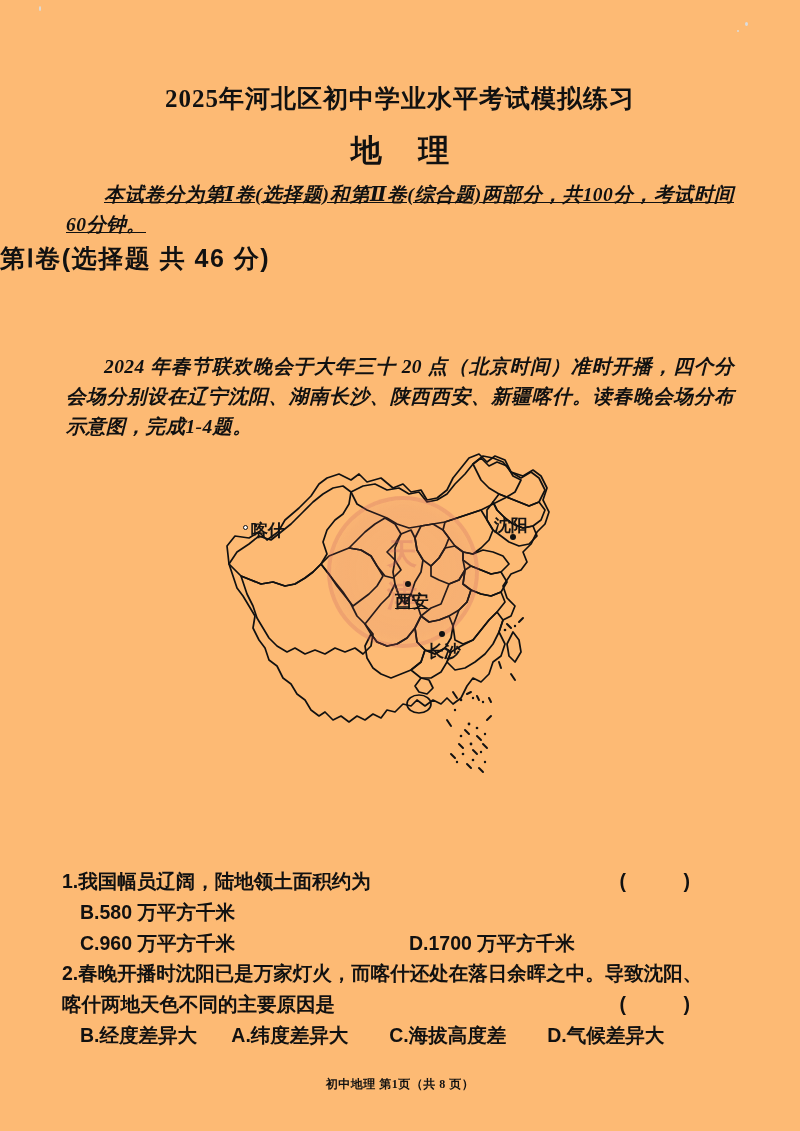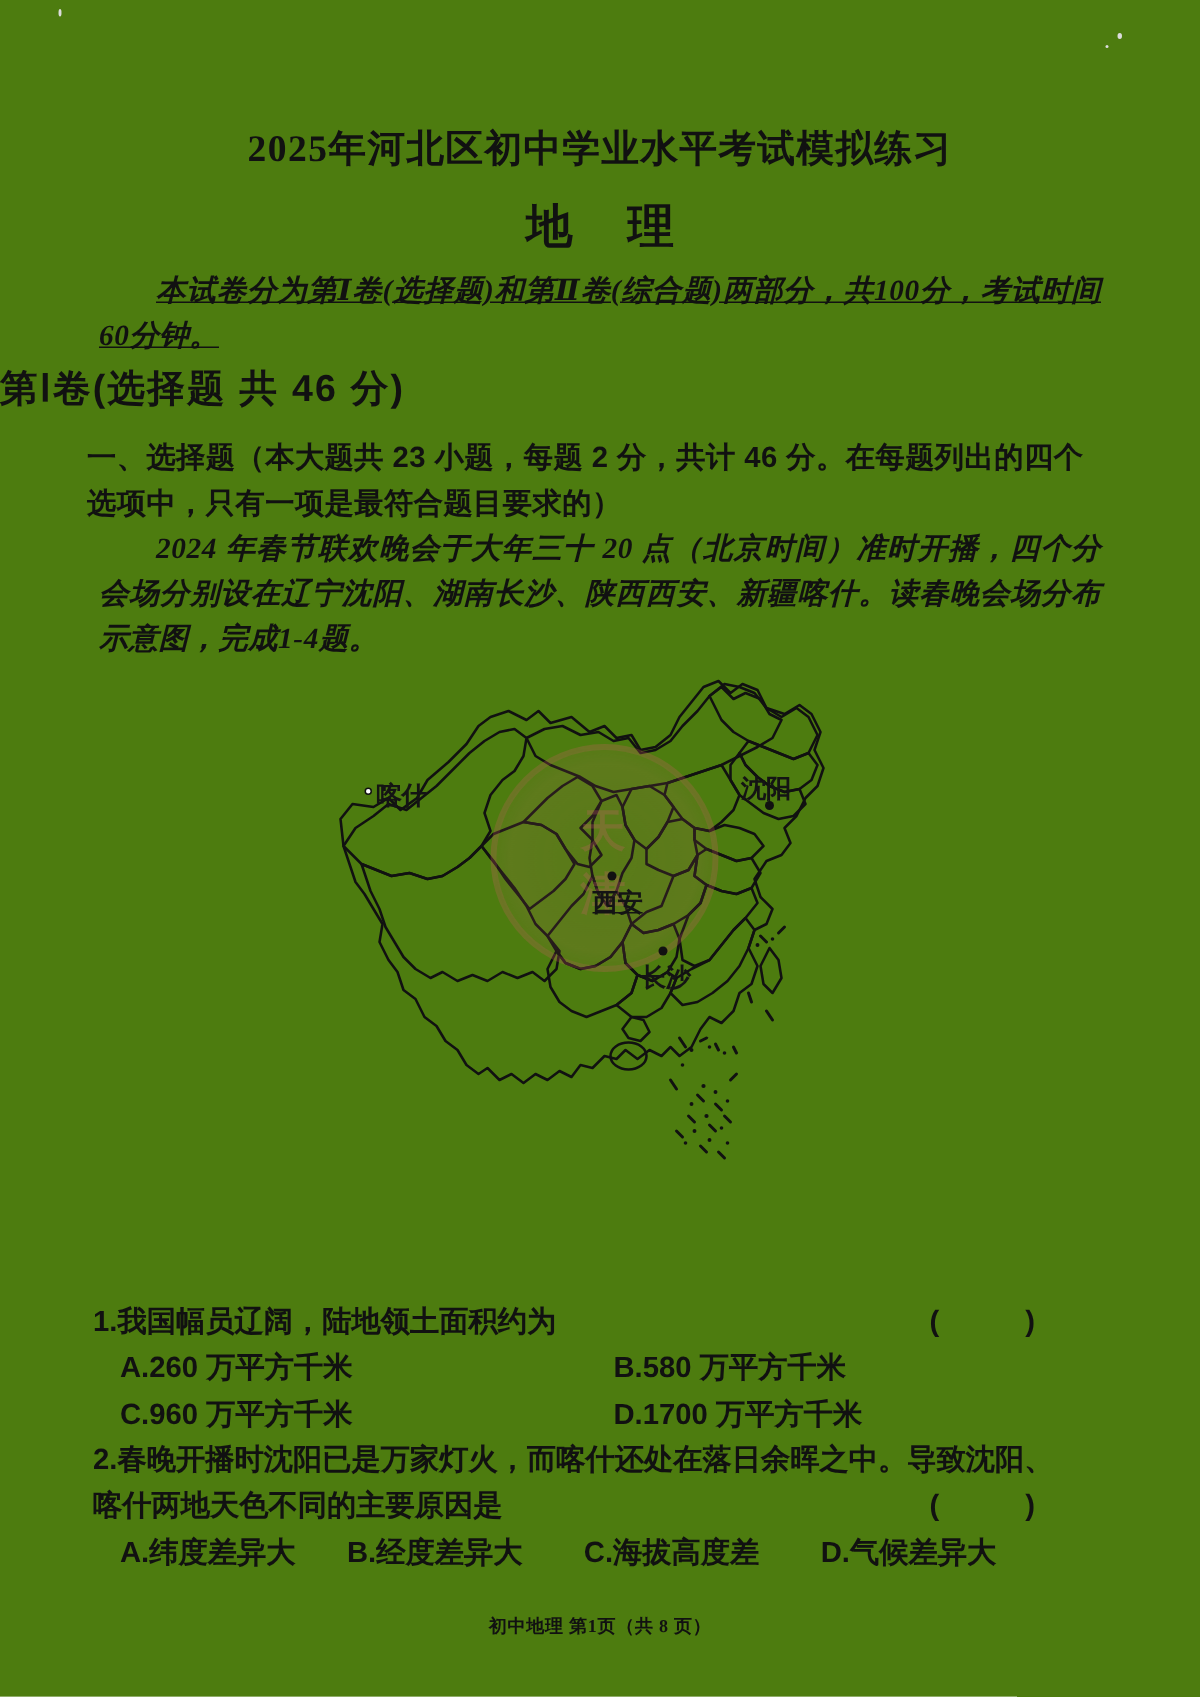--- a/index.html
+++ b/index.html
@@ -14,21 +14,21 @@
     position: relative;
     overflow: hidden;
     font-family: "Liberation Serif", "DejaVu Serif", serif;
     color: #111;
     -webkit-font-smoothing: none;
   }
 
   .page {
     position: absolute;
     inset: 0;
-    background: #4d7c0f;
+    background: #fdba74;
   }
 
   
   .speck {
     position: absolute;
     background: #dcdcdc;
     border-radius: 50%;
   }
 
   
@@ -214,21 +214,20 @@
   <div class="speck" style="left:745px;top:22px;width:3px;height:4px;"></div>
   <div class="speck" style="left:737px;top:30px;width:2px;height:2px;"></div>
 
   <div class="exam-title">2025年河北区初中学业水平考试模拟练习</div>
   <div class="subject-title">地 理</div>
 
   <div class="para" id="instructions"><span class="ind"></span><span>本试卷分为第Ⅰ卷(选择题)和第Ⅱ卷(综合题)两部分，共100分，考试时间60分钟。</span></div>
 
   <div class="section-heading">第Ⅰ卷(选择题  共 46 分)</div>
 
-  <div class="bold-para" id="q-type-heading">一、选择题（本大题共 23 小题，每题 2 分，共计 46 分。在每题列出的四个选项中，只有一项是最符合题目要求的）</div>
 
   <div class="para" id="passage"><span class="ind"></span><span>2024 年春节联欢晚会于大年三十 20 点（北京时间）准时开播，四个分会场分别设在辽宁沈阳、湖南长沙、陕西西安、新疆喀什。读春晚会场分布示意图，完成1-4题。</span></div>
 
   <div class="map-wrap">
 
     <div class="watermark">
       <div class="wm-text wm-a">天</div>
       <div class="wm-text wm-b">津</div>
     </div>
 
@@ -371,40 +370,39 @@
     <div class="dot-solid" style="left:224px;top:183px;"></div>
     <div class="city" style="left:212px;top:192px;">长沙</div>
   </div>
 
   <div class="question" id="question-1">
     <div class="q-stem">
       <span>1.</span><span>我国幅员辽阔，陆地领土面积约为</span>
       <span class="paren">(  )</span>
     </div>
     <div class="opt-row opt-2col">
-      <span>A.260 万平方千米</span>
       <span>B.580 万平方千米</span>
     </div>
     <div class="opt-row opt-2col">
       <span>C.960 万平方千米</span>
       <span>D.1700 万平方千米</span>
     </div>
   </div>
 
   <div class="question" id="question-2">
     <div>
       <span>2.</span><span>春晚开播时沈阳已是万家灯火，而喀什还处在落日余晖之中。导致沈阳、</span>
     </div>
     <div class="q-stem">
       <span>喀什两地天色不同的主要原因是</span>
       <span class="paren">(  )</span>
     </div>
     <div class="opt-row opt-4col">
+      <span>B.经度差异大</span>
       <span>A.纬度差异大</span>
-      <span>B.经度差异大</span>
       <span>C.海拔高度差</span>
       <span>D.气候差异大</span>
     </div>
   </div>
 
   <div class="footer">初中地理 第1页（共 8 页）</div>
 
 </div>
 
 </body></html>

